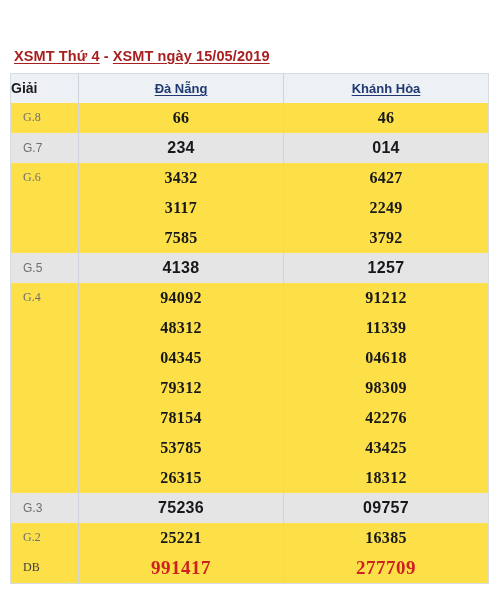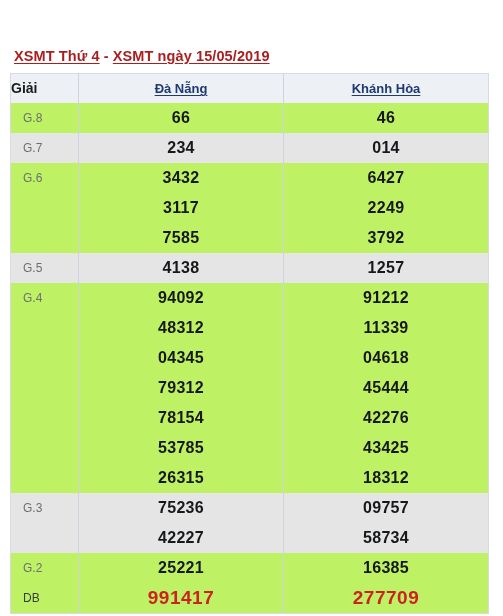--- a/index.html
+++ b/index.html
@@ -79,21 +79,21 @@
   .prov-link {
     font-size: 13px;
     font-weight: bold;
     color: #1f3a72;
     text-decoration: underline;
     text-underline-offset: 2px;
     cursor: pointer;
   }
   tr.data-row { height: 30px; }
   tr.shade td { background: #e5e5e5; }
-  tr.plain td { background: #bef264; }
+  tr.plain td { background: #fde047; font-family: Liberation Serif, serif; }
   td.cell-label {
     font-size: 12px;
     color: #6d6f73;
     text-align: left;
     padding-left: 12px;
     vertical-align: middle;
     border-right: 1px solid #cfd4dc;
     height: 30px;
   }
   td.cell-num {
@@ -193,21 +193,21 @@
           <td class="cell-num last">11339</td>
         </tr>
         <tr class="data-row plain">
           <td class="cell-label"></td>
           <td class="cell-num">04345</td>
           <td class="cell-num last">04618</td>
         </tr>
         <tr class="data-row plain">
           <td class="cell-label"></td>
           <td class="cell-num">79312</td>
-          <td class="cell-num last">45444</td>
+          <td class="cell-num last">98309</td>
         </tr>
         <tr class="data-row plain">
           <td class="cell-label"></td>
           <td class="cell-num">78154</td>
           <td class="cell-num last">42276</td>
         </tr>
         <tr class="data-row plain">
           <td class="cell-label"></td>
           <td class="cell-num">53785</td>
           <td class="cell-num last">43425</td>
@@ -215,25 +215,20 @@
         <tr class="data-row plain">
           <td class="cell-label"></td>
           <td class="cell-num">26315</td>
           <td class="cell-num last">18312</td>
         </tr>
         <tr class="data-row shade">
           <td class="cell-label">G.3</td>
           <td class="cell-num">75236</td>
           <td class="cell-num last">09757</td>
         </tr>
-        <tr class="data-row shade">
-          <td class="cell-label"></td>
-          <td class="cell-num">42227</td>
-          <td class="cell-num last">58734</td>
-        </tr>
         <tr class="data-row plain">
           <td class="cell-label">G.2</td>
           <td class="cell-num">25221</td>
           <td class="cell-num last">16385</td>
         </tr>
         <tr class="data-row plain db-row">
           <td class="cell-label">DB</td>
           <td class="cell-num">991417</td>
           <td class="cell-num last">277709</td>
         </tr>

